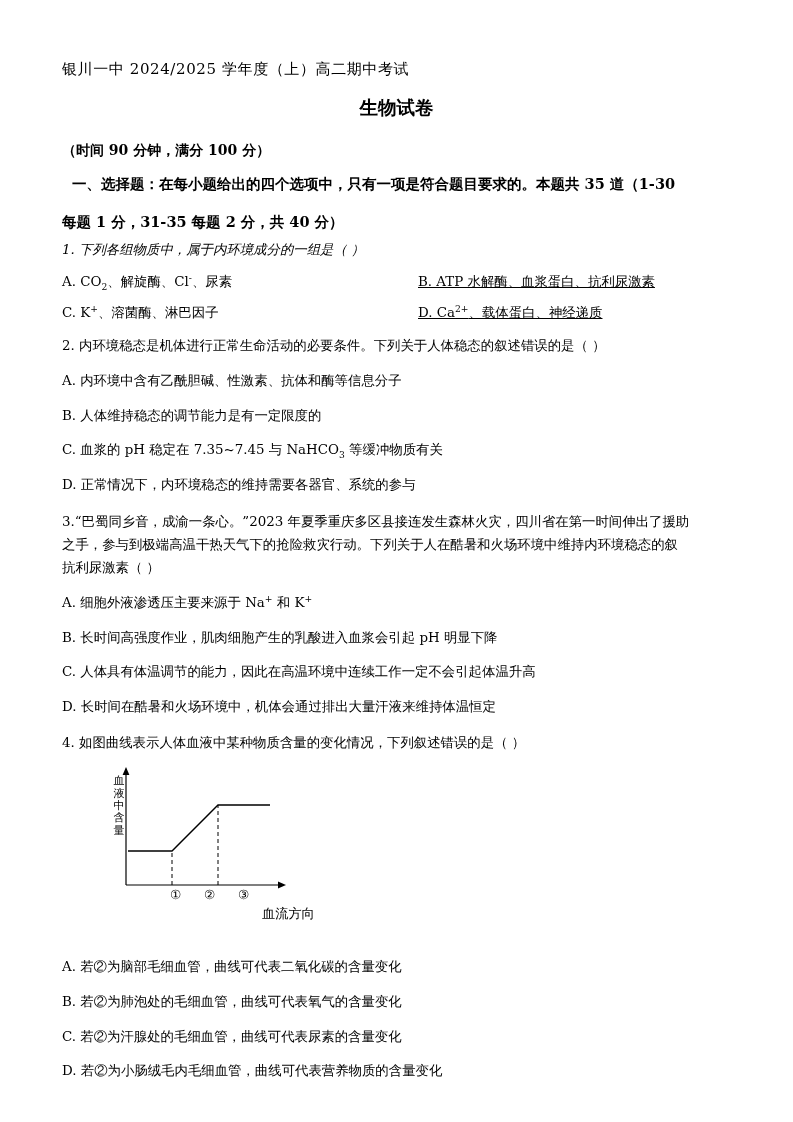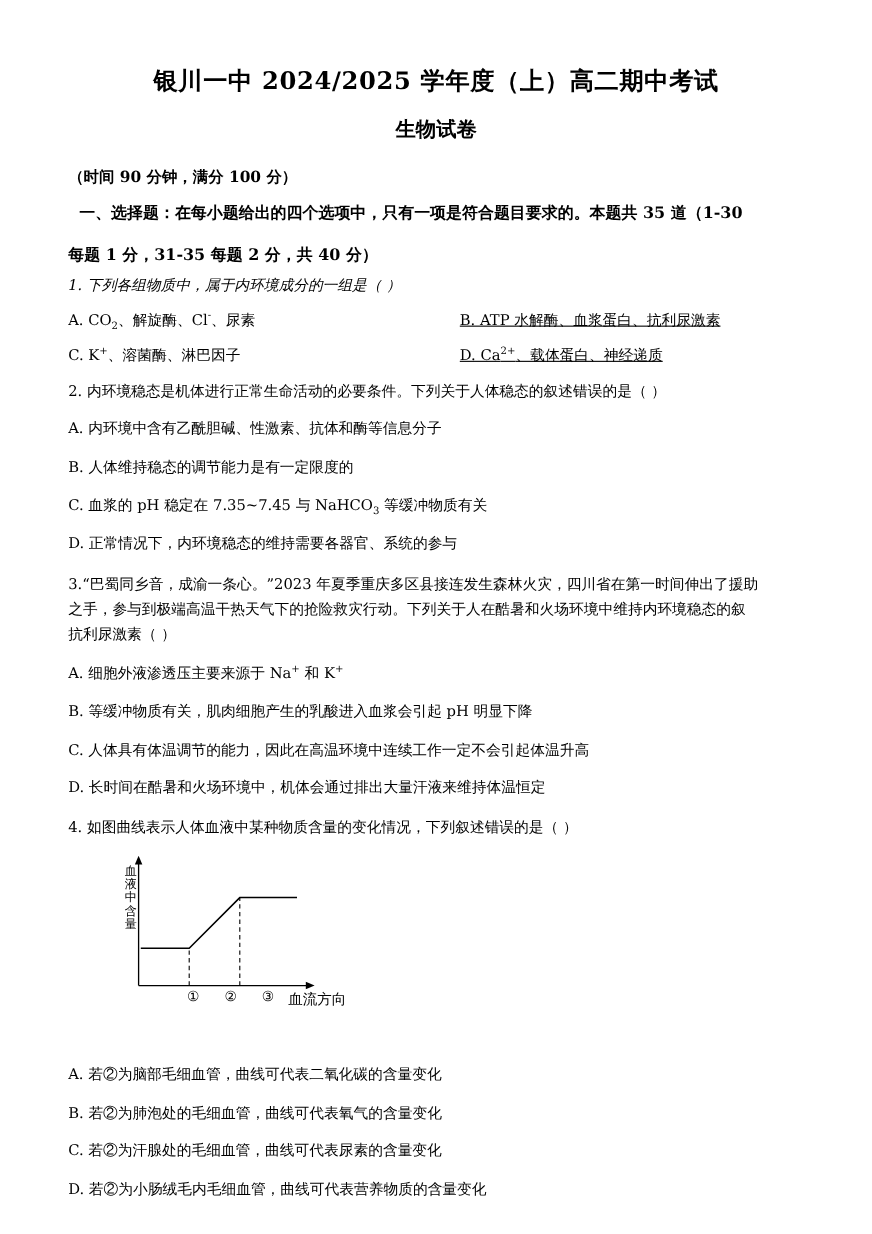--- a/index.html
+++ b/index.html
@@ -16,23 +16,22 @@
     overflow: hidden;
   }
   .page {
     box-sizing: border-box;
     width: 793px;
     height: 1122px;
     padding: 44px 62px 0 62px;
     position: relative;
   }
   .title {
-    text-align: center;
-    font-size: 22px;
-    font-weight: bold;
+    font-size: 15px;
+    font-weight: normal;
     letter-spacing: 0.6px;
     margin: 14px 0 0 0;
     line-height: 1.5;
   }
   .subtitle {
     text-align: center;
     font-size: 18.5px;
     font-weight: bold;
     margin: 14px 0 0 0;
   }
@@ -102,21 +101,21 @@
     top: 14px;
     width: 18px;
     font-size: 11px;
     line-height: 1.12;
     text-align: center;
     letter-spacing: 0px;
   }
   .xlabel {
     position: absolute;
     left: 200px;
-    top: 128px;
+    top: 144px;
     font-size: 13.2px;
   }
   .tick-labels {
     position: absolute;
     left: 108px;
     top: 126px;
     width: 120px;
     font-size: 12.6px;
   }
   .tick-labels span { position: absolute; }
@@ -146,21 +145,21 @@
   <div class="q">2. 内环境稳态是机体进行正常生命活动的必要条件。下列关于人体稳态的叙述错误的是（        ）</div>
   <div class="opt wide">A. 内环境中含有乙酰胆碱、性激素、抗体和酶等信息分子</div>
   <div class="opt wide">B. 人体维持稳态的调节能力是有一定限度的</div>
   <div class="opt wide">C. 血浆的 pH 稳定在 7.35~7.45 与 NaHCO<sub>3</sub> 等缓冲物质有关</div>
   <div class="opt wide">D. 正常情况下，内环境稳态的维持需要各器官、系统的参与</div>
 
   <div class="para" style="margin-top:14px">3.“巴蜀同乡音，成渝一条心。”2023 年夏季重庆多区县接连发生森林火灾，四川省在第一时间伸出了援助</div>
   <div class="para" style="margin-top:0">之手，参与到极端高温干热天气下的抢险救灾行动。下列关于人在酷暑和火场环境中维持内环境稳态的叙</div>
   <div class="para" style="margin-top:0">抗利尿激素（       ）</div>
   <div class="opt wide">A. 细胞外液渗透压主要来源于 Na<sup>+</sup> 和 K<sup>+</sup></div>
-  <div class="opt wide">B. 等缓冲物质有关，肌肉细胞产生的乳酸进入血浆会引起 pH 明显下降</div>
+  <div class="opt wide">B. 长时间高强度作业，肌肉细胞产生的乳酸进入血浆会引起 pH 明显下降</div>
   <div class="opt wide">C. 人体具有体温调节的能力，因此在高温环境中连续工作一定不会引起体温升高</div>
   <div class="opt wide">D. 长时间在酷暑和火场环境中，机体会通过排出大量汗液来维持体温恒定</div>
 
   <div class="q" style="margin-top:14px">4. 如图曲线表示人体血液中某种物质含量的变化情况，下列叙述错误的是（       ）</div>
 
   <div class="chart-wrap">
     <svg class="chart" viewBox="0 0 260 168">
 
       <line x1="42" y1="12" x2="42" y2="124" stroke="#000" stroke-width="1.2"></line>
       <polygon points="42,6 38.6,14 45.4,14" fill="#000"></polygon>

